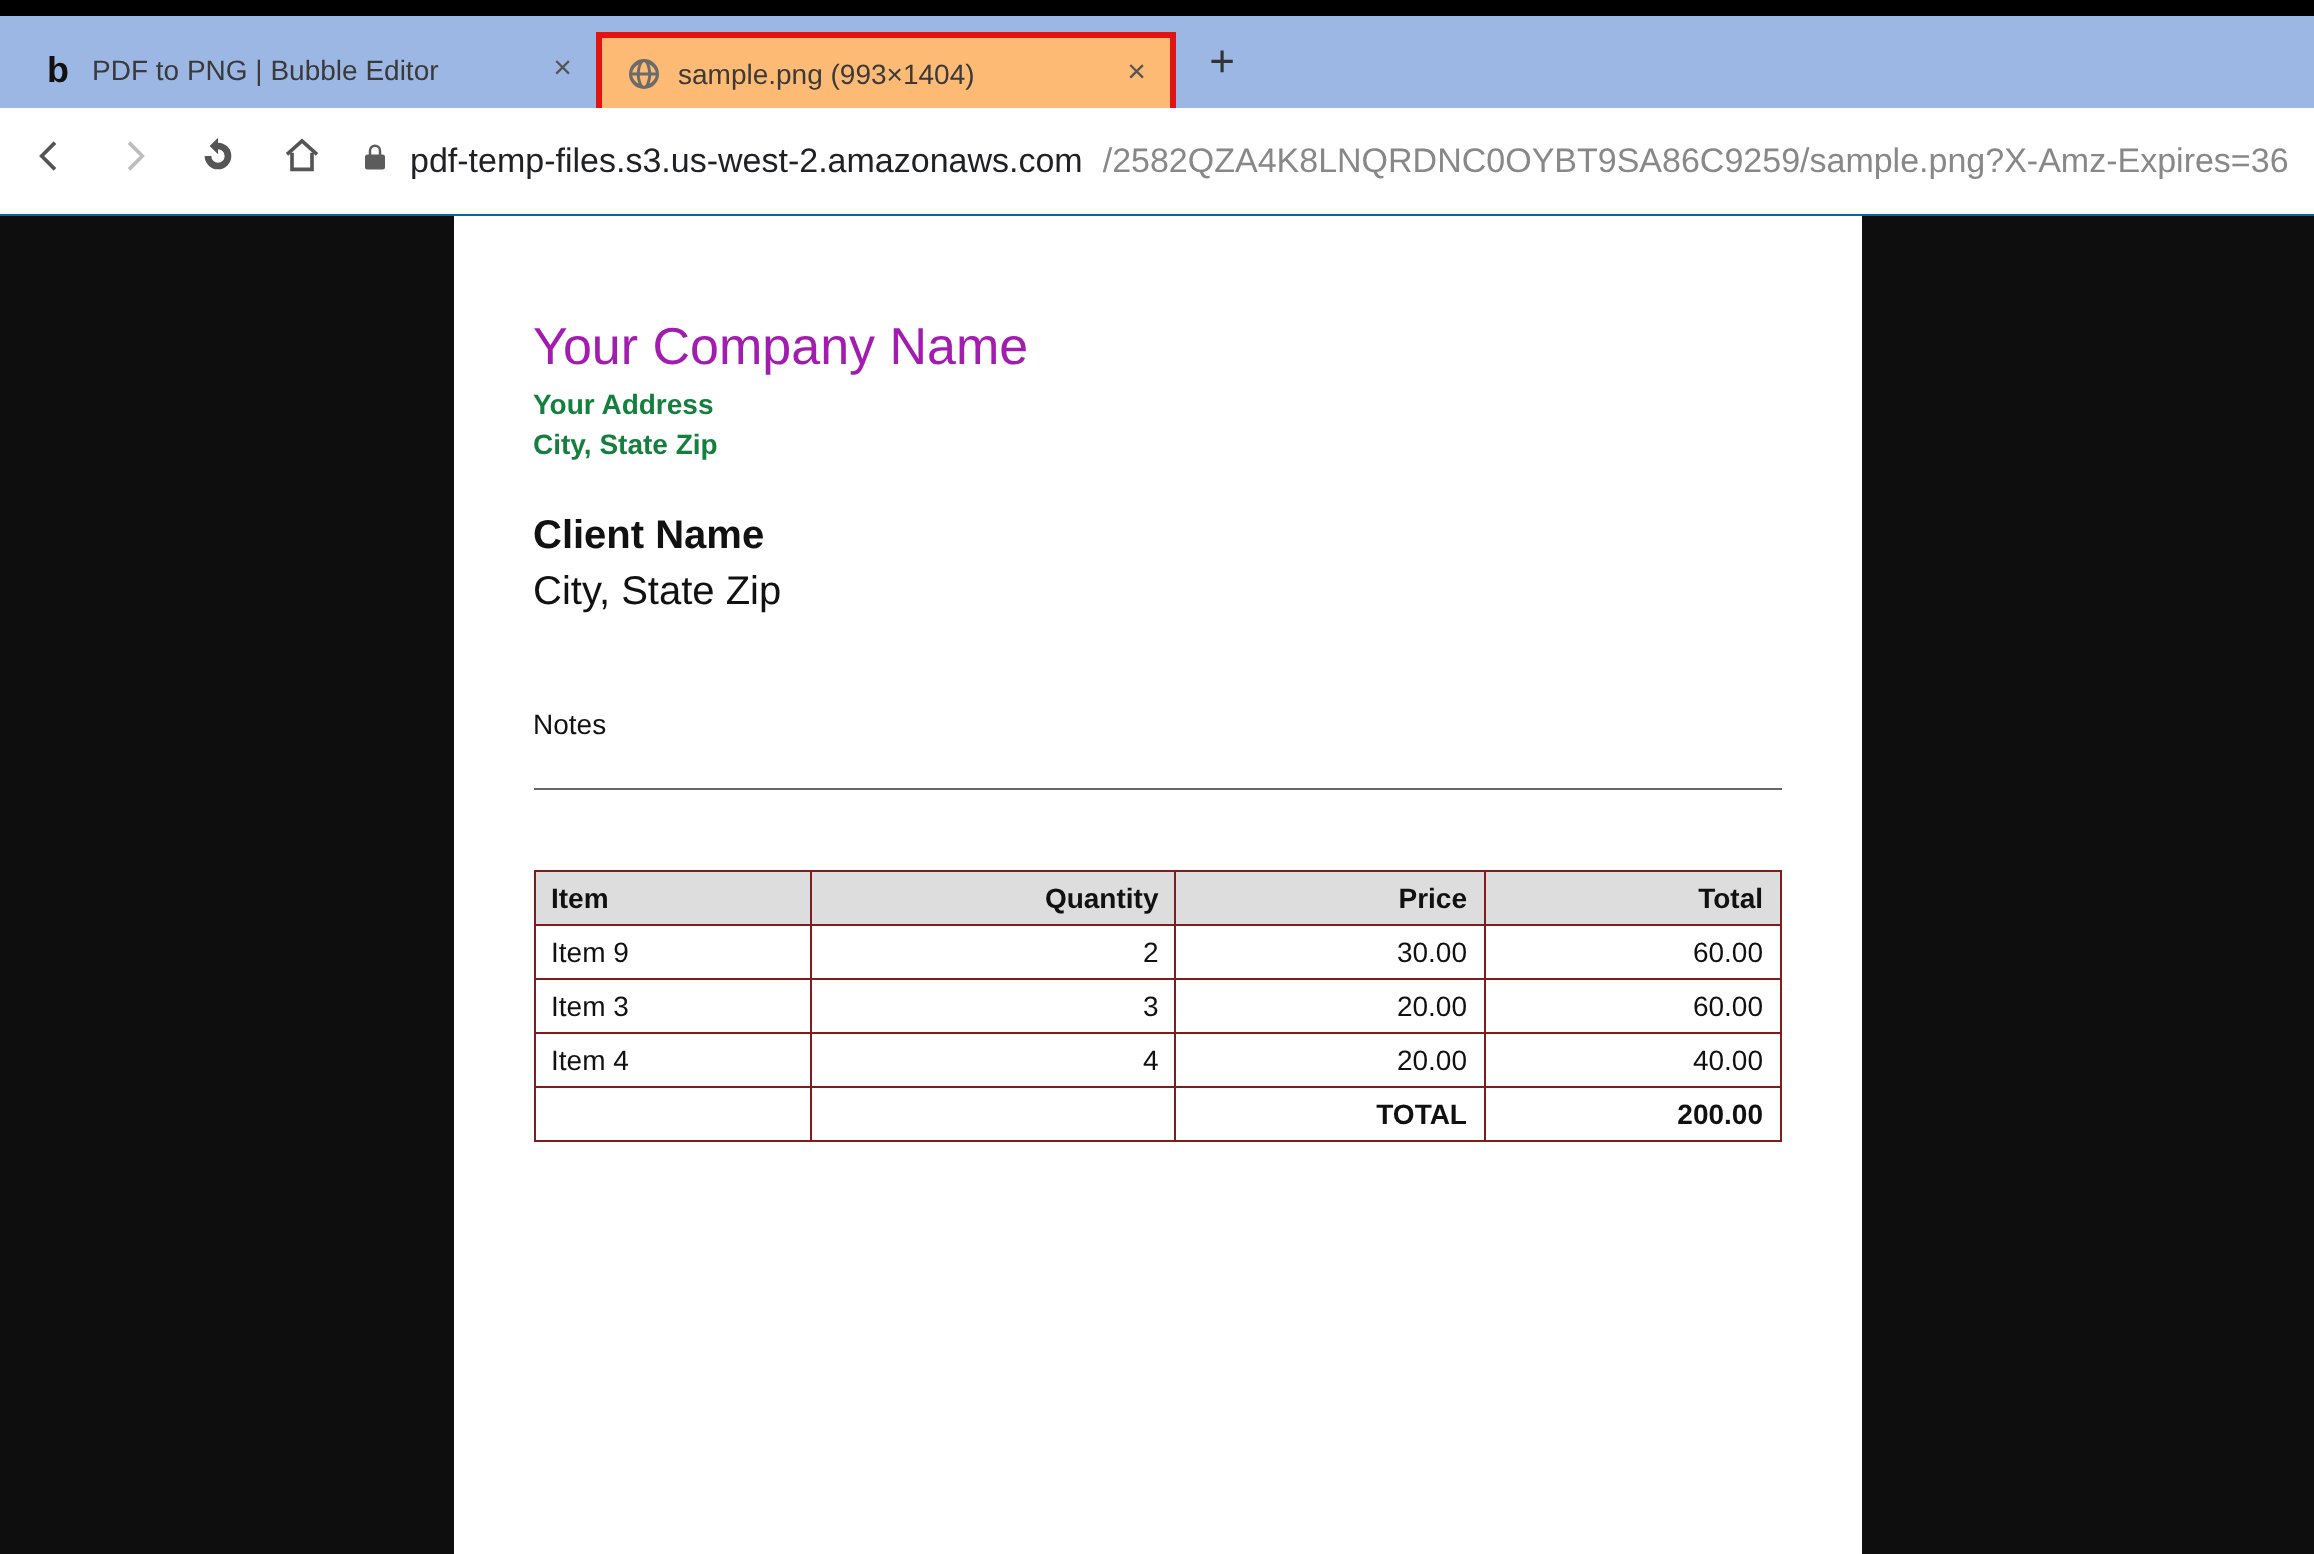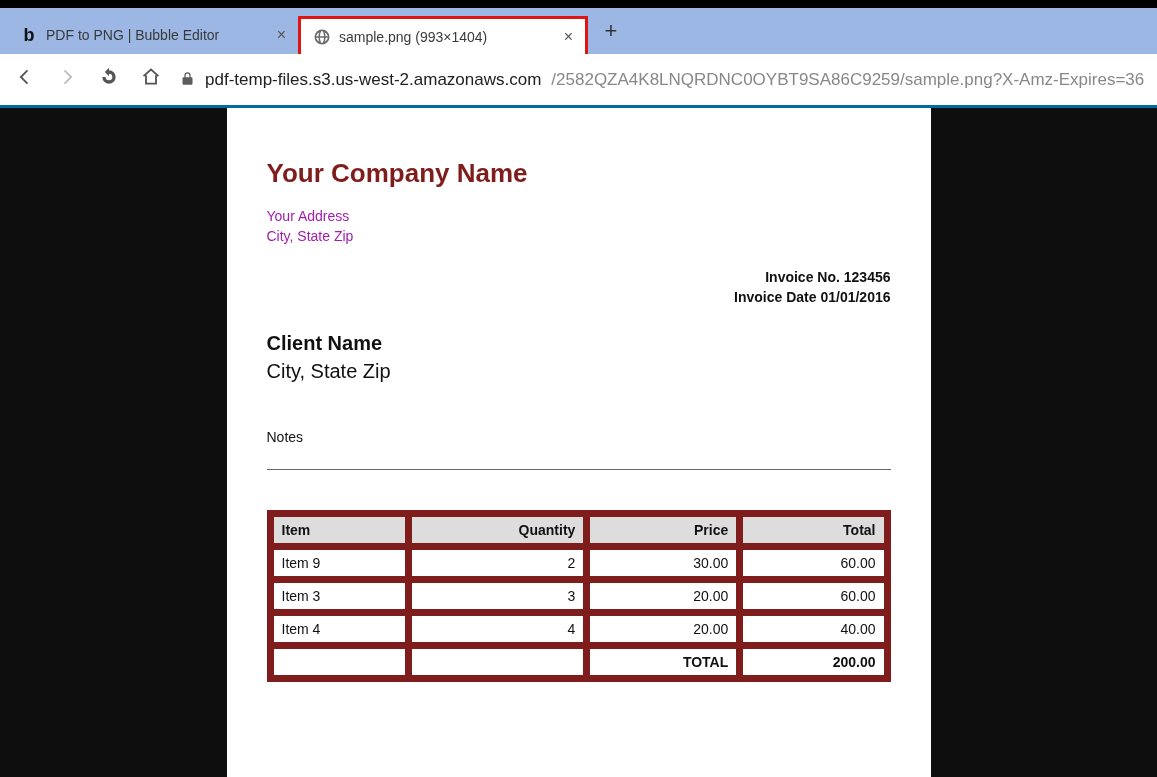--- a/index.html
+++ b/index.html
@@ -32,37 +32,37 @@
     padding: 0 12px;
     font-size: 14px;
     color: #3a3a3a;
     border-top-left-radius: 8px;
     border-top-right-radius: 8px;
     position: relative;
     gap: 8px;
   }
   .tab.inactive { background: transparent; }
   .tab.active {
-    background: #ffffff;
+    background: #fdba74;
     border: 3px solid #e11313;
     border-bottom: none;
     border-radius: 0;
   }
   .tab .favicon { width:18px; height:18px; display:inline-flex; align-items:center; justify-content:center; }
   .tab .title { flex:1; white-space:nowrap; overflow:hidden; text-overflow:ellipsis; }
   .tab .close { font-size:16px; color:#555; cursor:pointer; }
   .newtab { width:30px; height:30px; display:flex; align-items:center; justify-content:center; font-size:22px; color:#333; align-self:center; margin-left:8px; cursor:pointer;}
   .toolbar {
     height: 54px;
     background: #fff;
     display:flex;
     align-items:center;
     padding: 0 12px;
     gap: 16px;
-    border-bottom: 3px solid #0369a1;
+    border-bottom: 1px solid #0369a1;
     font-size: 18px;
     color:#5c5c5c;
     justify-content:flex-end;
   }
   .nav-btn { width:26px; text-align:center; cursor:pointer; }
   .nav-btn.disabled { color:#b7b7b7; cursor:default;}
   .addr {
     flex:1;
     display:flex;
     align-items:center;
@@ -85,38 +85,38 @@
   }
   .page {
     width: 704px;
     background:#fff;
     padding: 50px 40px 120px 40px;
     font-size:14px;
     color:#111;
   }
   .company {
     font-size: 26px;
-    font-weight: 700;
-    color:#7f1d1d;
-    margin-bottom: 18px;
-  }
-  .addr-block { line-height:1.4; color:#a21caf; font-size:14px;}
+    font-weight: 400;
+    color:#a21caf;
+    margin-bottom: 4px;
+  }
+  .addr-block { line-height:1.4; color:#15803d; font-size:14px;font-weight:bold;}
   .inv-meta { text-align:right; margin-top:22px; line-height:1.4; font-size:14px; font-weight:700;}
   .client { margin-top:22px; line-height:1.4; font-size:20px;}
   .client .name { font-weight:700;}
   .notes { margin-top:44px; font-size:14px;}
   hr.rule { border:none; border-top:1px solid #666; margin-top:24px;}
   table.inv {
     width:100%;
     border-collapse:collapse;
     margin-top:40px;
     font-size:14px;
   }
   table.inv th, table.inv td {
-    border:7px solid #7f1d1d;
+    border:1px solid #7f1d1d;
     padding:5px 8px;
   }
   table.inv th {
     background:#ddd;
     font-weight:700;
     text-align:left;
   }
   table.inv th.r, table.inv td.r { text-align:right;}
   table.inv tr.total td { font-weight:700;}
   .globe-icon svg { width:18px; height:18px; fill:#6b6b6b; }
@@ -176,24 +176,20 @@
     </div>
   </div>
 </div>
 
 <div class="viewport">
   <div class="page">
     <div class="company">Your Company Name</div>
     <div class="addr-block">
       <div>Your Address</div>
       <div>City, State Zip</div>
-    </div>
-    <div class="inv-meta">
-      <div><span>Invoice No. </span><span>123456</span></div>
-      <div><span>Invoice Date </span><span>01/01/2016</span></div>
     </div>
     <div class="client">
       <div class="name">Client Name</div>
       <div>City, State Zip</div>
     </div>
     <div class="notes">Notes</div>
     <hr class="rule">
     <table class="inv">
       <thead>
         <tr>

